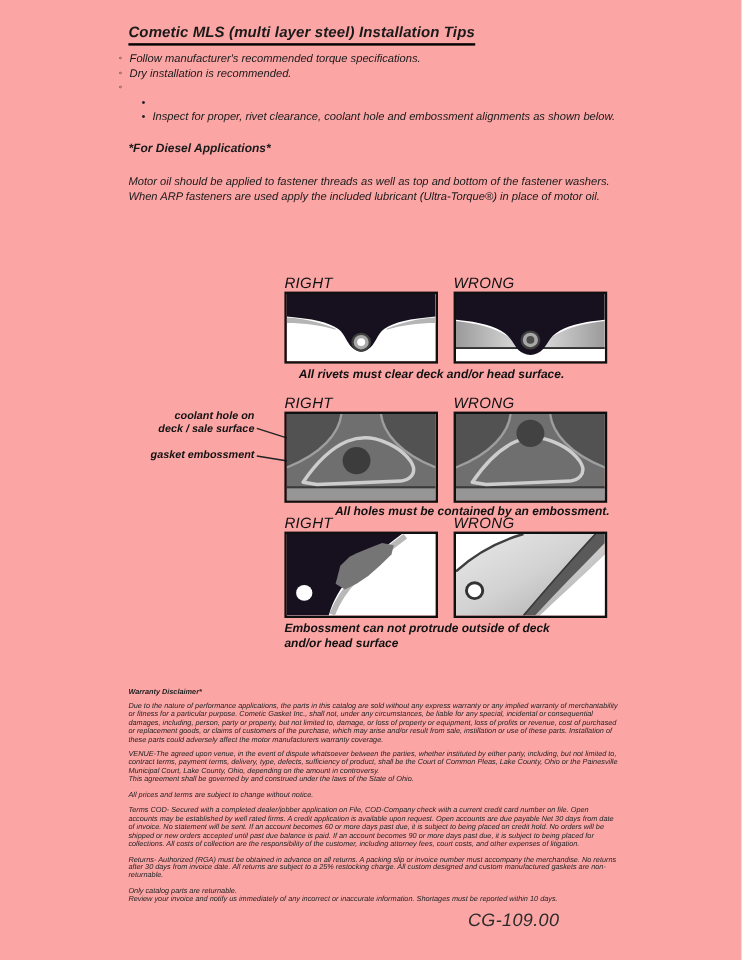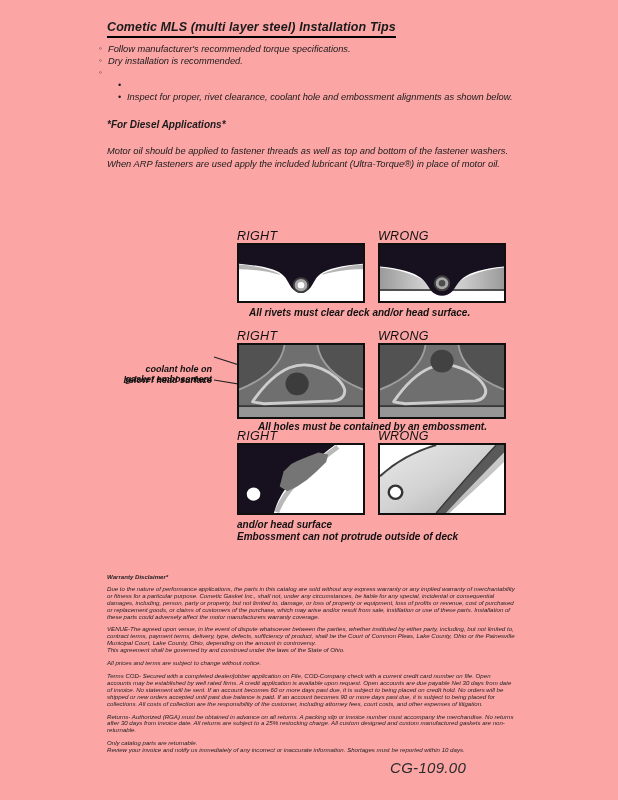--- a/index.html
+++ b/index.html
@@ -100,23 +100,23 @@
       <circle cx="64" cy="41" r="7.5" fill="#a8a8a8" stroke="#3f3f3f" stroke-width="2"></circle>
       <circle cx="64" cy="41" r="3.4" fill="#4d4d4d"></circle>
     </svg>
   </div>
 
   <div class="abs cap" style="left:237px;top:307px;margin-left:12px;">All rivets must clear deck and/or head surface.</div>
 
   <div class="abs dlabel" style="left:237px;top:329px;">RIGHT</div>
   <div class="abs dlabel" style="left:378px;top:329px;">WRONG</div>
 
-  <div class="abs sidelabel" style="left:118px;top:341px;width:94px;margin-top:23px;">
+  <div class="abs sidelabel" style="left:118px;top:341px;width:94px;">
     <div>coolant hole on</div>
-    <div>below / head surface</div>
+    <div>deck / sale surface</div>
   </div>
   <div class="abs sidelabel" style="left:108px;top:374px;width:104px;">gasket embossment</div>
 
   <svg class="abs leader" width="618" height="800" viewBox="0 0 618 800">
     <line x1="214" y1="357" x2="296" y2="383" stroke="#222" stroke-width="1.2"></line>
     <line x1="214" y1="380" x2="282" y2="391" stroke="#222" stroke-width="1.2"></line>
   </svg>
 
   <div class="abs dimg" style="left:237px;top:343px;height:76px;">
     <svg viewBox="0 0 128 76" preserveAspectRatio="none">
@@ -139,21 +139,21 @@
       <path d="M47,0 C45,17 30,35 0,47" stroke="#9e9e9e" stroke-width="2" fill="none"></path>
       <path d="M128,0 H81 C83,17 98,35 128,47 Z" fill="#525252"></path>
       <path d="M81,0 C83,17 98,35 128,47" stroke="#9e9e9e" stroke-width="2" fill="none"></path>
       <rect x="0" y="63.5" width="128" height="2" fill="#3a3a3a"></rect>
       <rect x="0" y="65.5" width="128" height="10.5" fill="#969696"></rect>
       <path d="M14,60 C24,45 38,30 52,24 C62,20 74,20 85,25 C97,30 107,39 109,47 C110,53 106,58 98,59 L26,62 Z" stroke="#cdcdcd" stroke-width="3" fill="none" stroke-linejoin="round"></path>
       <circle cx="64" cy="17" r="12" fill="#424242"></circle>
     </svg>
   </div>
 
-  <div class="abs cap" style="left:237px;top:421px;width:271px;text-align:center;">All holes must be contained by an embossment.</div>
+  <div class="abs cap" style="left:237px;top:421px;width:271px;text-align:right;">All holes must be contained by an embossment.</div>
 
   <div class="abs dlabel" style="left:237px;top:429px;">RIGHT</div>
   <div class="abs dlabel" style="left:378px;top:429px;">WRONG</div>
 
   <div class="abs dimg" style="left:237px;top:443px;height:72px;">
     <svg viewBox="0 0 128 72" preserveAspectRatio="none">
       <rect x="0" y="0" width="128" height="72" fill="#ffffff"></rect>
       <path d="M102,2 C86,14 71,27 59,40 C49,50 43,61 39,71" stroke="#b8b8b8" stroke-width="5" fill="none"></path>
       <path d="M0,0 H99 C83,12 68,25 56,37 C46,47 40,58 36,72 H0 Z" fill="#17111f"></path>
       <polygon points="42,44 46,28 54,20 60,17 72,12 82,8 92,10 90,18 80,28 70,37 60,44 50,49" fill="#757575"></polygon>
@@ -174,22 +174,22 @@
       <path d="M0,0 H58 C38,6 17,17 0,33 Z" fill="#ffffff"></path>
       <path d="M58,0 C38,6 17,17 0,33" stroke="#3f3f3f" stroke-width="2.2" fill="none"></path>
       <path d="M120,0 H128 V8 C106,31 86,52 68,72 H58 C78,48 99,23 120,0 Z" fill="#5a5a5a"></path>
       <path d="M128,18 C106,40 88,56 72,72 H128 Z" fill="#ffffff"></path>
       <path d="M120,0 C99,23 78,48 58,72" stroke="#3a3a3a" stroke-width="1.5" fill="none"></path>
       <circle cx="16" cy="50" r="7" fill="#ffffff" stroke="#333333" stroke-width="2.5"></circle>
     </svg>
   </div>
 
   <div class="abs cap" style="left:237px;top:519px;">
+    <div>Embossment can not protrude outside of deck</div>
     <div>and/or head surface</div>
-    <div>Embossment can not protrude outside of deck</div>
   </div>
 
   <div class="abs warranty">
     <div class="wh">Warranty Disclaimer*</div>
     <p class="wp">Due to the nature of performance applications, the parts in this catalog are sold without any express warranty or any implied warranty of merchantability or fitness for a particular purpose.  Cometic Gasket Inc., shall not, under any circumstances, be liable for any special, incidental or consequential damages, including, person, party or property, but not limited to, damage, or loss of property or equipment, loss of profits or revenue, cost of purchased or replacement goods, or claims of customers of the purchase, which may arise and/or result from sale, instillation or use of these parts.  Installation of these parts could adversely affect the motor manufacturers warranty coverage.</p>
     <p class="wp0">VENUE-The agreed upon venue, in the event of dispute whatsoever between the parties, whether instituted by either party, including, but not limited to, contract terms, payment terms, delivery, type, defects, sufficiency of product, shall be the Court of Common Pleas, Lake County, Ohio or the Painesville Municipal Court, Lake County, Ohio, depending on the amount in controversy.</p>
     <p class="wp">This agreement shall be governed by and construed under the laws of the State of Ohio.</p>
     <p class="wp">All prices and terms are subject to change without notice.</p>
     <p class="wp">Terms COD- Secured with a completed dealer/jobber application on File, COD-Company check with a current credit card number on file.  Open accounts may be established by well rated firms.  A credit application is available upon request.  Open accounts are due payable Net 30 days from date of invoice.  No statement will be sent.  If an account becomes 60 or more days past due, it is subject to being placed on credit hold.  No orders will be shipped or new orders accepted until past due balance is paid.  If an account becomes 90 or more days past due, it is subject to being placed for collections.  All costs of collection are the responsibility of the customer, including attorney fees, court costs, and other expenses of litigation.</p>
     <p class="wp">Returns- Authorized (RGA) must be obtained in advance on all returns.  A packing slip or invoice number must accompany the merchandise.  No returns after 30 days from invoice date.  All returns are subject to a 25% restocking charge.  All custom designed and custom manufactured gaskets are non-returnable.</p>

